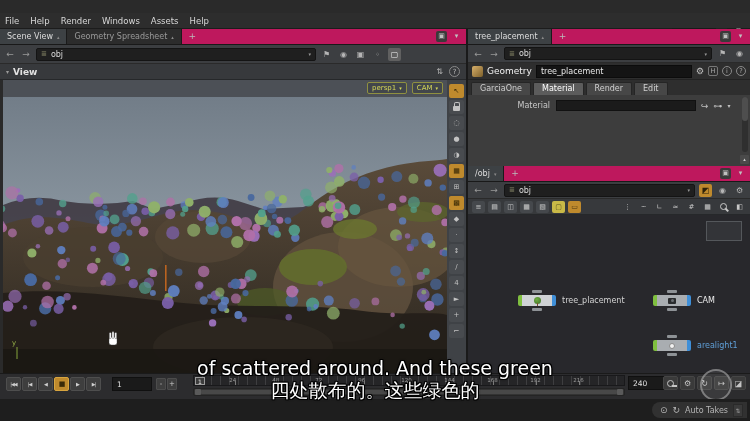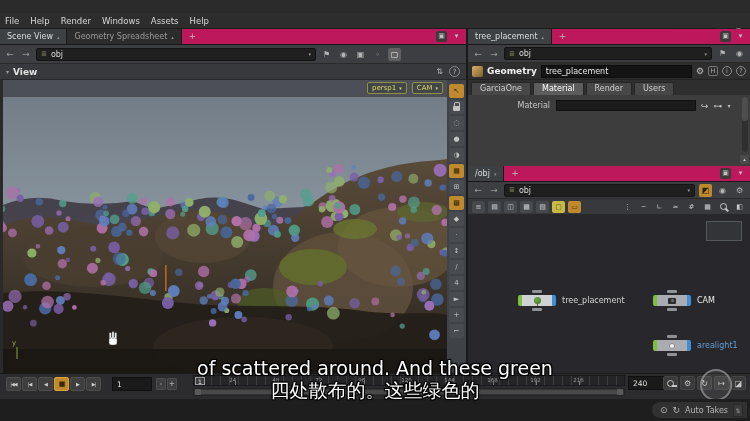--- a/index.html
+++ b/index.html
@@ -51,21 +51,21 @@
   
   .vtools{left:447px;top:80px;width:19px;height:293px;background:#3f4246;display:flex;flex-direction:column;align-items:center;padding-top:4px;}
   .vtool{width:15px;height:14px;margin-bottom:2px;background:#484b4f;border-radius:2px;color:#c2c2c2;font-size:7px;line-height:14px;text-align:center;position:relative;}
   .vtool.active{background:#bf8a2d;color:#332505;}
   .lck:before{content:"";position:absolute;top:2px;left:5px;width:4px;height:4px;border:1px solid #c2c2c2;border-bottom:none;border-radius:2px 2px 0 0;}
   .lck:after{content:"";position:absolute;top:6px;left:4px;width:7px;height:5px;background:#c2c2c2;border-radius:1px;}
   .splitter-v{left:466px;top:29px;width:2px;height:344px;background:#1a1a1a;}
   
   .rp-header{left:468px;top:63px;width:282px;height:17px;background:#2e2e2e;display:flex;align-items:center;gap:4px;padding:0 4px;border-bottom:1px solid #222;}
   .ntypeicon{width:11px;height:11px;border-radius:2px;background:linear-gradient(135deg,#d8b06a,#7c5f2a);}
-  .ntype{font-weight:bold;color:#f0f0f0;font-size:9px;}
+  .ntype{font-weight:normal;color:#f0f0f0;font-size:9px;}
   .namefield{flex:1;height:13px;background:#141414;border:1px solid #0c0c0c;color:#e8e8e8;font-size:8px;line-height:12px;padding-left:4px;}
   .hicon{color:#c0c0c0;font-size:9px;}
   .badge{width:10px;height:10px;border:1px solid #777;border-radius:2px;font-size:6.5px;line-height:9px;text-align:center;color:#aaa;}
   .circ{width:10px;height:10px;border:1px solid #888;border-radius:50%;font-size:6.5px;line-height:9px;text-align:center;color:#aaa;}
   .ptabs{left:468px;top:80px;width:282px;height:15px;background:#2e2e2e;display:flex;align-items:flex-end;padding-left:3px;gap:2px;}
   .partab{height:13px;background:#474747;border:1px solid #252525;border-bottom:none;border-radius:2px 2px 0 0;color:#cfcfcf;font-size:8px;line-height:12px;padding:0 8px;}
   .partab.active{background:#5c5c5c;color:#fff;}
   .paramarea{left:468px;top:95px;width:282px;height:71px;background:#3d3d3d;}
   .matrow{position:absolute;left:0;top:4px;width:100%;height:13px;display:flex;align-items:center;}
   .matlabel{width:88px;text-align:right;color:#c8c8c8;font-size:8px;padding-right:6px;}
@@ -520,21 +520,21 @@
     <span class="badge">H</span>
     <span class="circ">i</span>
     <span class="circ">?</span>
   </div>
 
   <div class="abs ptabs">
 
   <span class="partab">GarciaOne</span>
       <span class="partab active">Material</span>
       <span class="partab">Render</span>
-      <span class="partab">Users</span>
+      <span class="partab">Edit</span>
     </div>
 
   <div class="abs paramarea">
     <div class="matrow">
       <span class="matlabel">Material</span>
       <span class="matfield"></span>
       <span class="mat-ic">↪</span>
       <span class="mat-ic">⊶</span>
       <span class="mat-ic" style="font-size:6px">▾</span>
     </div>

